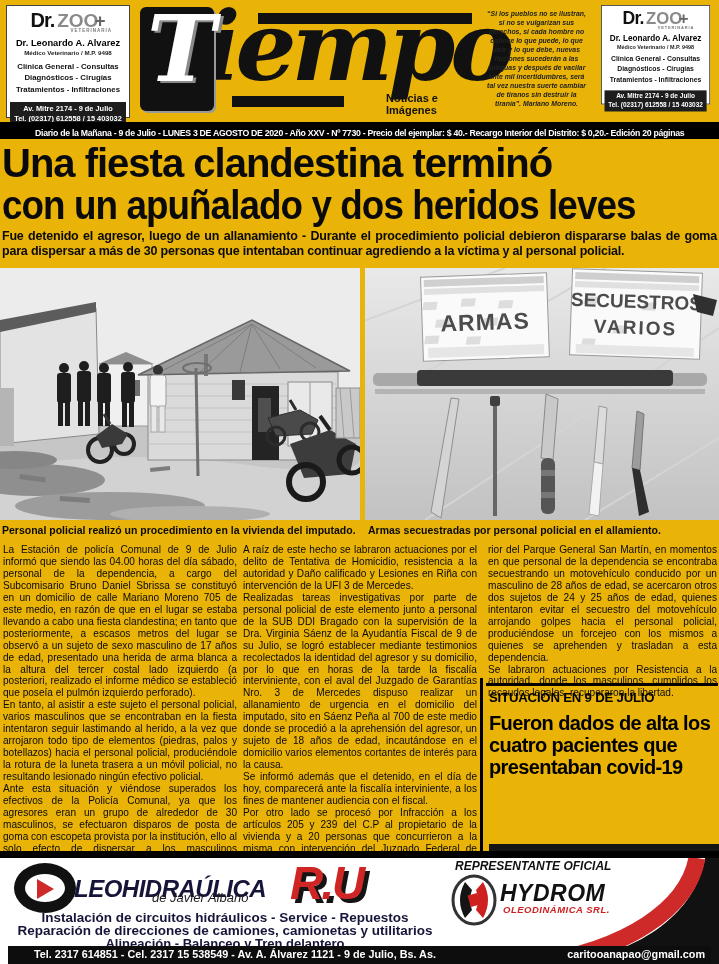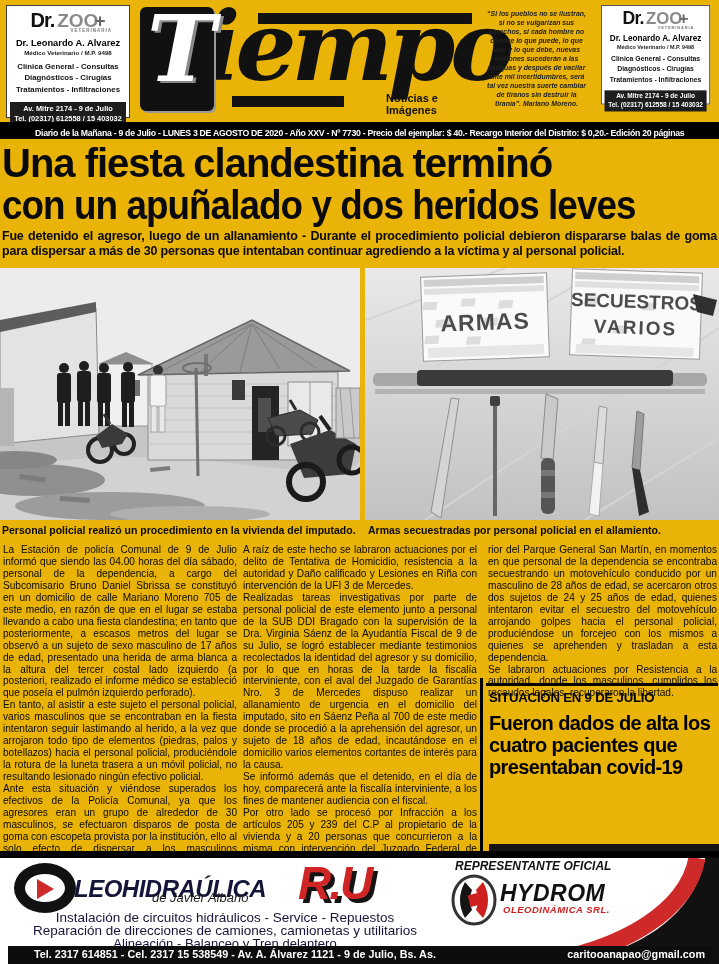--- a/index.html
+++ b/index.html
@@ -68,22 +68,22 @@
   .extra .x-title { position:absolute; left:0; top:2px; width:100%; text-align:center; font-family:"DejaVu Serif", serif; font-weight:bold; font-size:31px; letter-spacing:7px; }
   .extra .x-label { position:absolute; left:8px; top:26px; font-size:7.5px; font-weight:bold; letter-spacing:0.5px; }
   .extra .x-sub { position:absolute; left:0; top:40px; width:100%; text-align:center; font-size:8.5px; font-weight:bold; letter-spacing:0.5px; }
 
   
   .bottom-ad { left:0; top:858px; width:719px; height:106px; background:#fff; }
   .leo-ellipse { position:absolute; left:14px; top:5px; width:62px; height:50px; border:11px solid #111; border-radius:50%; background:#fff; }
   .leo-tri { position:absolute; left:12px; top:5px; width:0; height:0; border-top:10px solid transparent; border-bottom:10px solid transparent; border-left:17px solid #cf2a2a; }
   .leo-brand { position:absolute; left:74px; top:6px; font-size:24px; font-weight:bold; font-style:italic; letter-spacing:-0.5px; color:#15153a;margin-top:11px; }
   .leo-owner { position:absolute; left:152px; top:32px; font-size:13px; font-style:italic; color:#1c1c1c; }
-  .ru { position:absolute; left:298px; top:-2px; font-size:46px; font-weight:bold; font-style:italic; color:#d02525; text-shadow:4px 4px 0 #141414; letter-spacing:-2px;text-align:center; }
-  .leo-lines { position:absolute; left:0; top:54px; width:450px; text-align:center; font-weight:normal; color:#15153a; }
+  .ru { position:absolute; left:290px; top:-2px; font-size:46px; font-weight:bold; font-style:italic; color:#d02525; text-shadow:4px 4px 0 #141414; letter-spacing:-2px;text-align:center; }
+  .leo-lines { position:absolute; left:0; top:54px; width:450px; text-align:center; font-weight:bold; color:#15153a; }
   .leo-lines .l1 { font-size:13.5px; line-height:12px; }
   .leo-lines .l2 { font-size:13.5px; line-height:12px; margin-top:1px; }
   .leo-lines .l3 { font-size:13px; line-height:11px; margin-top:1px; }
   .contact-bar { position:absolute; left:8px; top:88px; width:703px; height:24px; background:#0d0d0d; color:#fff; font-size:10.8px; font-weight:bold; line-height:16px; }
   .contact-bar .tel { position:absolute; left:26px; white-space:nowrap; }
   .contact-bar .email { position:absolute; right:6px; white-space:nowrap; }
   .rep { position:absolute; left:455px; top:1px; font-size:12px; font-weight:bold; font-style:italic; color:#111; }
   .hydrom-name { position:absolute; left:500px; top:22px; font-size:23px; font-weight:bold; font-style:italic; color:#111; letter-spacing:0.5px; }
   .hydrom-sub { position:absolute; left:503px; top:46px; font-size:9.5px; font-weight:bold; font-style:italic; color:#cf2020; letter-spacing:0.5px; }
 </style>

